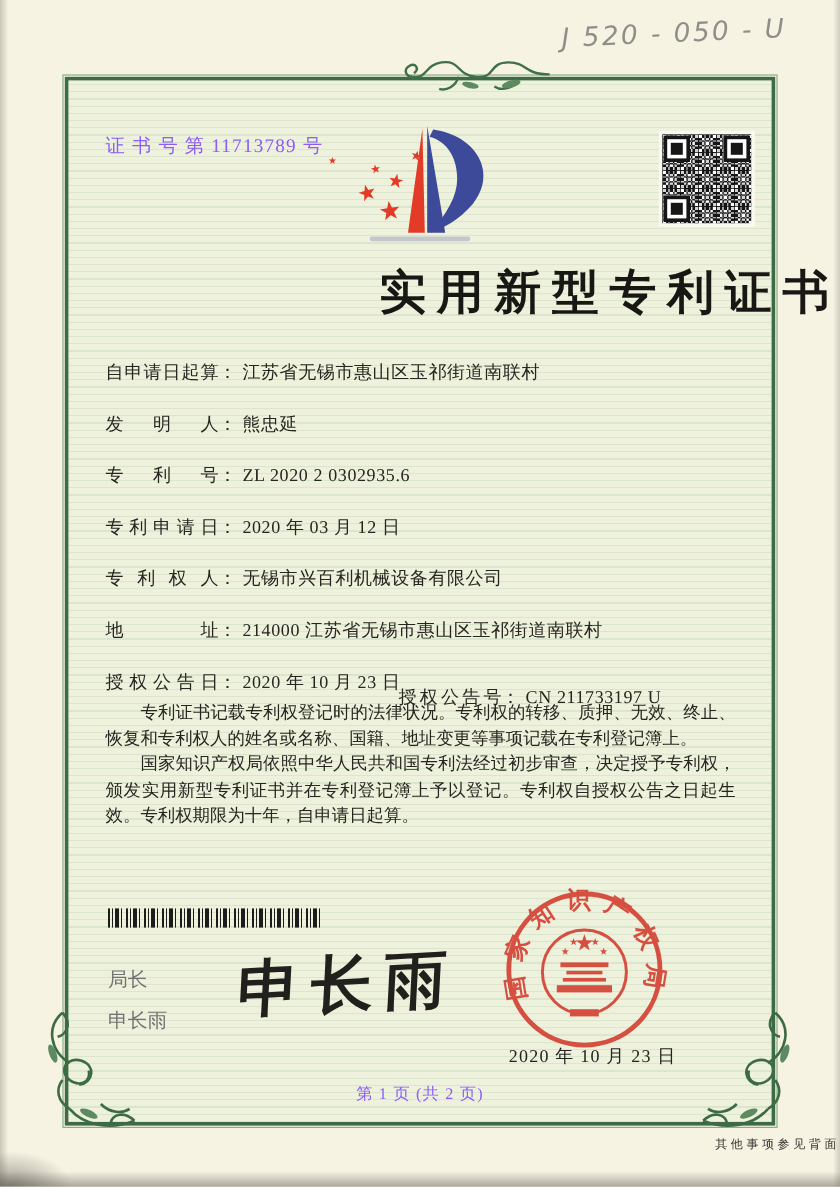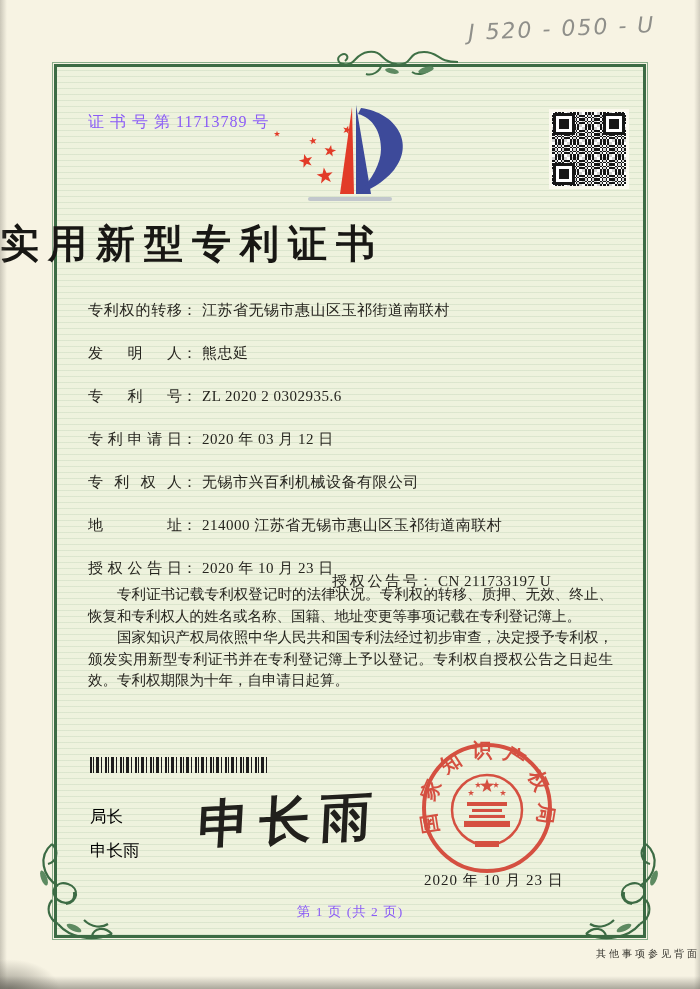--- a/index.html
+++ b/index.html
@@ -38,21 +38,21 @@
     background-color:#ffffff;
     background-image:repeating-conic-gradient(#161616 0% 25%, #ffffff 0% 50%),
                      repeating-conic-gradient(#161616 0% 25%, #ffffff 0% 50%);
     background-size:6px 6px, 10px 10px;
     background-blend-mode:difference;
     box-shadow:0 0 0 3px #fbf9ee; }
   .qr .f { position:absolute; width:16px; height:16px; border:3px solid #161616; background:#fff; box-sizing:content-box; }
   .qr .f::after { content:""; position:absolute; inset:3px; background:#161616; }
   .qr .f.tl { left:1px; top:1px; } .qr .f.tr { right:1px; top:1px; } .qr .f.bl { left:1px; bottom:1px; }
 
-  .title { position:absolute; left:0; width:100%; top:217px; text-align:left;
+  .title { position:absolute; left:0; width:100%; top:217px; text-align:right;
     font-size:39px; font-weight:bold; letter-spacing:9px; color:#181714; }
 
   .fields { position:absolute; left:88px; top:301px; width:530px; font-size:15px; color:#26251f; }
   .frow { position:relative; height:20px; margin-bottom:23px; white-space:nowrap; }
   .flabel { display:inline-block; width:94px; text-align:justify; text-align-last:justify; vertical-align:top; }
   .fsep { display:inline-block; margin-right:5px; }
   .fvalue { letter-spacing:0.5px; }
   .pair2 { position:absolute; left:244px; top:13px; }
   .pair2 .flabel { width:86px; }
 
@@ -60,21 +60,21 @@
     font-size:14.5px; line-height:21.5px; text-align:justify; color:#26251f; }
   .paras p { margin:0; text-indent:2em; }
 
   .barcode { position:absolute; left:90px; top:757px; width:177px; height:16px;
     background:repeating-linear-gradient(90deg,
       #1c1c1c 0 2px, rgba(0,0,0,0) 2px 3px,
       #1c1c1c 3px 4px, rgba(0,0,0,0) 4px 6px,
       #1c1c1c 6px 9px, rgba(0,0,0,0) 9px 11px,
       #1c1c1c 11px 12px, rgba(0,0,0,0) 12px 15px); }
 
-  .signatory { position:absolute; left:90px; top:806px; font-size:16.5px; color:#000000; }
+  .signatory { position:absolute; left:90px; top:806px; font-size:16.5px; color:#737373; }
   .signatory div { margin-bottom:12px; }
 
   .autograph { position:absolute; left:198px; top:786px; font-size:52px; font-weight:bold;
     color:#21201c; letter-spacing:9px; transform:rotate(-3deg) skewX(-6deg); }
 
   .seal { position:absolute; left:408px; top:736px; }
   .seal-date { position:absolute; left:424px; top:871px; font-size:15px; letter-spacing:1px; color:#24231f; }
 
   .page-info { position:absolute; left:0; width:100%; top:903px; text-align:center;
     font-size:13.5px; color:#8b5cf6; letter-spacing:1px; }
@@ -160,21 +160,21 @@
   <div class="qr">
     <div class="f tl"></div>
     <div class="f tr"></div>
     <div class="f bl"></div>
   </div>
 
   <div class="title">实用新型专利证书</div>
 
   <div class="fields">
     <div class="frow">
-      <span class="flabel">专利权的转移</span><span class="fsep">：</span><span class="fvalue">江苏省无锡市惠山区玉祁街道南联村</span>
+      <span class="flabel">自申请日起算</span><span class="fsep">：</span><span class="fvalue">江苏省无锡市惠山区玉祁街道南联村</span>
     </div>
     <div class="frow">
       <span class="flabel">发明人</span><span class="fsep">：</span><span class="fvalue">熊忠延</span>
     </div>
     <div class="frow">
       <span class="flabel">专利号</span><span class="fsep">：</span><span class="fvalue">ZL 2020 2 0302935.6</span>
     </div>
     <div class="frow">
       <span class="flabel">专利申请日</span><span class="fsep">：</span><span class="fvalue">2020 年 03 月 12 日</span>
     </div>

